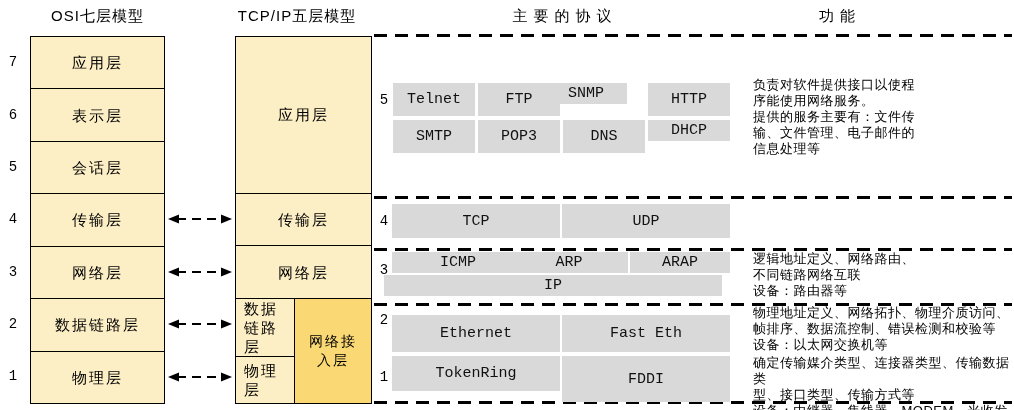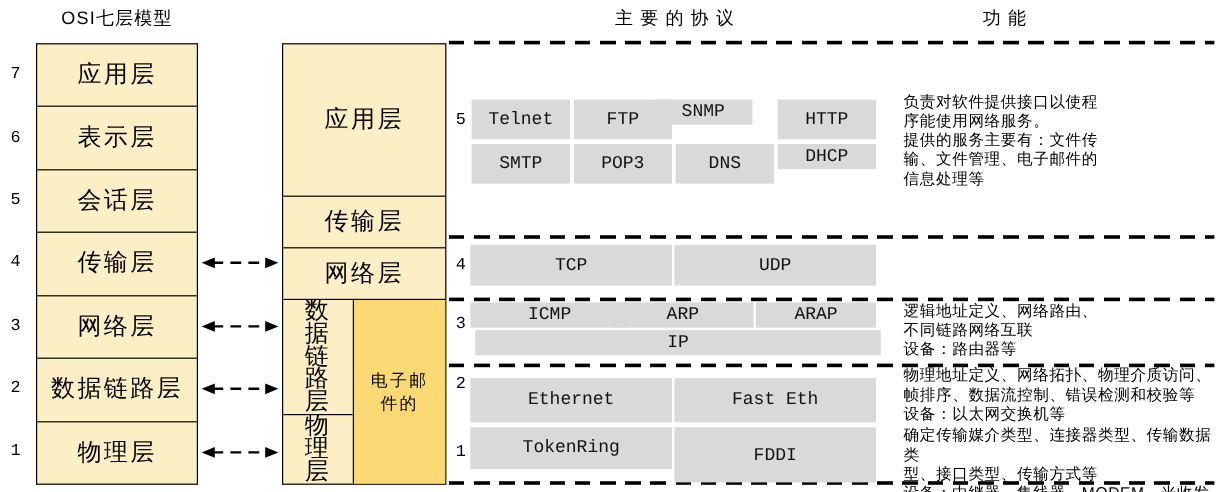--- a/index.html
+++ b/index.html
@@ -18,22 +18,22 @@
   }
   .lnum{
     position:absolute;width:18px;height:18px;line-height:18px;text-align:center;
     font-family:"Liberation Mono","DejaVu Sans Mono",monospace;font-size:14px;
   }
   .col{
     position:absolute;top:36px;height:368px;border:1px solid var(--line);
     background:var(--layer-fill);display:flex;flex-direction:column;box-sizing:border-box;
   }
   .row{
-    display:flex;align-items:center;justify-content:center;text-align:center;
-    font-size:20px;letter-spacing:2px;line-height:19px;
+    display:flex;align-items:center;justify-content:center;
+    font-size:15px;letter-spacing:2px;line-height:19px;
   }
   .f1{flex:1;} .f2{flex:2;} .f3{flex:3;}
   .bt{border-top:1px solid var(--line);}
   .bottomrow{display:flex;flex-direction:row;}
   .subcol{flex:1;display:flex;flex-direction:column;}
   .subcol .row{flex:1;padding:0 8px;}
   .netaccess{
     flex:1;border-left:1px solid var(--line);background:var(--net-access-fill);
     display:flex;align-items:center;justify-content:center;text-align:center;
     font-size:14px;letter-spacing:2px;line-height:19px;padding:0 9px;
@@ -49,20 +49,21 @@
     white-space:pre-line;letter-spacing:0.5px;
   }
   .arrow{position:absolute;left:167px;}
 </style>
 </head>
 <body>
 
 <div class="stage">
 
   <div class="title" style="left:25px;width:145px">OSI七层模型</div>
+  <div class="title" style="left:222px;width:150px">TCP/IP五层模型</div>
   <div class="title wide" style="left:450px;width:230px">主要的协议</div>
   <div class="title wide" style="left:775px;width:130px">功能</div>
 
   <div class="dash" style="top:34px"></div>
   <div class="dash" style="top:196px"></div>
   <div class="dash" style="top:248px"></div>
   <div class="dash" style="top:303px"></div>
   <div class="dash" style="top:401px"></div>
 
   <div class="lnum" style="left:4px;top:53px">7</div>
@@ -131,21 +132,21 @@
     <div class="f2 bt bottomrow">
       <div class="subcol">
         <div class="row">
             <span>数据链路层</span>
           </div>
         <div class="row bt">
             <span>物理层</span>
           </div>
       </div>
       <div class="netaccess">
-          <span>电子邮件的</span>
+          <span>网络接入层</span>
         </div>
     </div>
   </div>
 
   <div class="lnum" style="left:375px;top:91px">5</div>
   <div class="lnum" style="left:375px;top:212px">4</div>
   <div class="lnum" style="left:375px;top:261px">3</div>
   <div class="lnum" style="left:375px;top:311px">2</div>
   <div class="lnum" style="left:375px;top:368px">1</div>
 
@@ -157,21 +158,21 @@
   <div class="proto" style="left:478px;top:120px;width:82px;height:33px">POP3</div>
   <div class="proto" style="left:563px;top:120px;width:82px;height:33px">DNS</div>
   <div class="proto" style="left:648px;top:120px;width:82px;height:21px">DHCP</div>
 
   <div class="proto" style="left:392px;top:204px;width:168px;height:34px">TCP</div>
   <div class="proto" style="left:562px;top:204px;width:168px;height:34px">UDP</div>
 
   <div class="proto" style="left:392px;top:252px;width:132px;height:21px">ICMP</div>
   <div class="proto" style="left:510px;top:252px;width:118px;height:21px">ARP</div>
   <div class="proto" style="left:630px;top:252px;width:100px;height:21px">ARAP</div>
-  <div class="proto" style="left:396px;top:275px;width:338px;height:21px">IP</div>
+  <div class="proto" style="left:384px;top:275px;width:338px;height:21px">IP</div>
 
   <div class="proto" style="left:562px;top:315px;width:168px;height:37px">Fast Eth</div>
   <div class="proto" style="left:392px;top:315px;width:168px;height:37px">Ethernet</div>
   <div class="proto" style="left:392px;top:356px;width:168px;height:35px">TokenRing</div>
   <div class="proto" style="left:562px;top:356px;width:168px;height:46px">FDDI</div>
 
   <div class="fn" style="top:77px">负责对软件提供接口以使程
 序能使用网络服务。
 提供的服务主要有：文件传
 输、文件管理、电子邮件的

